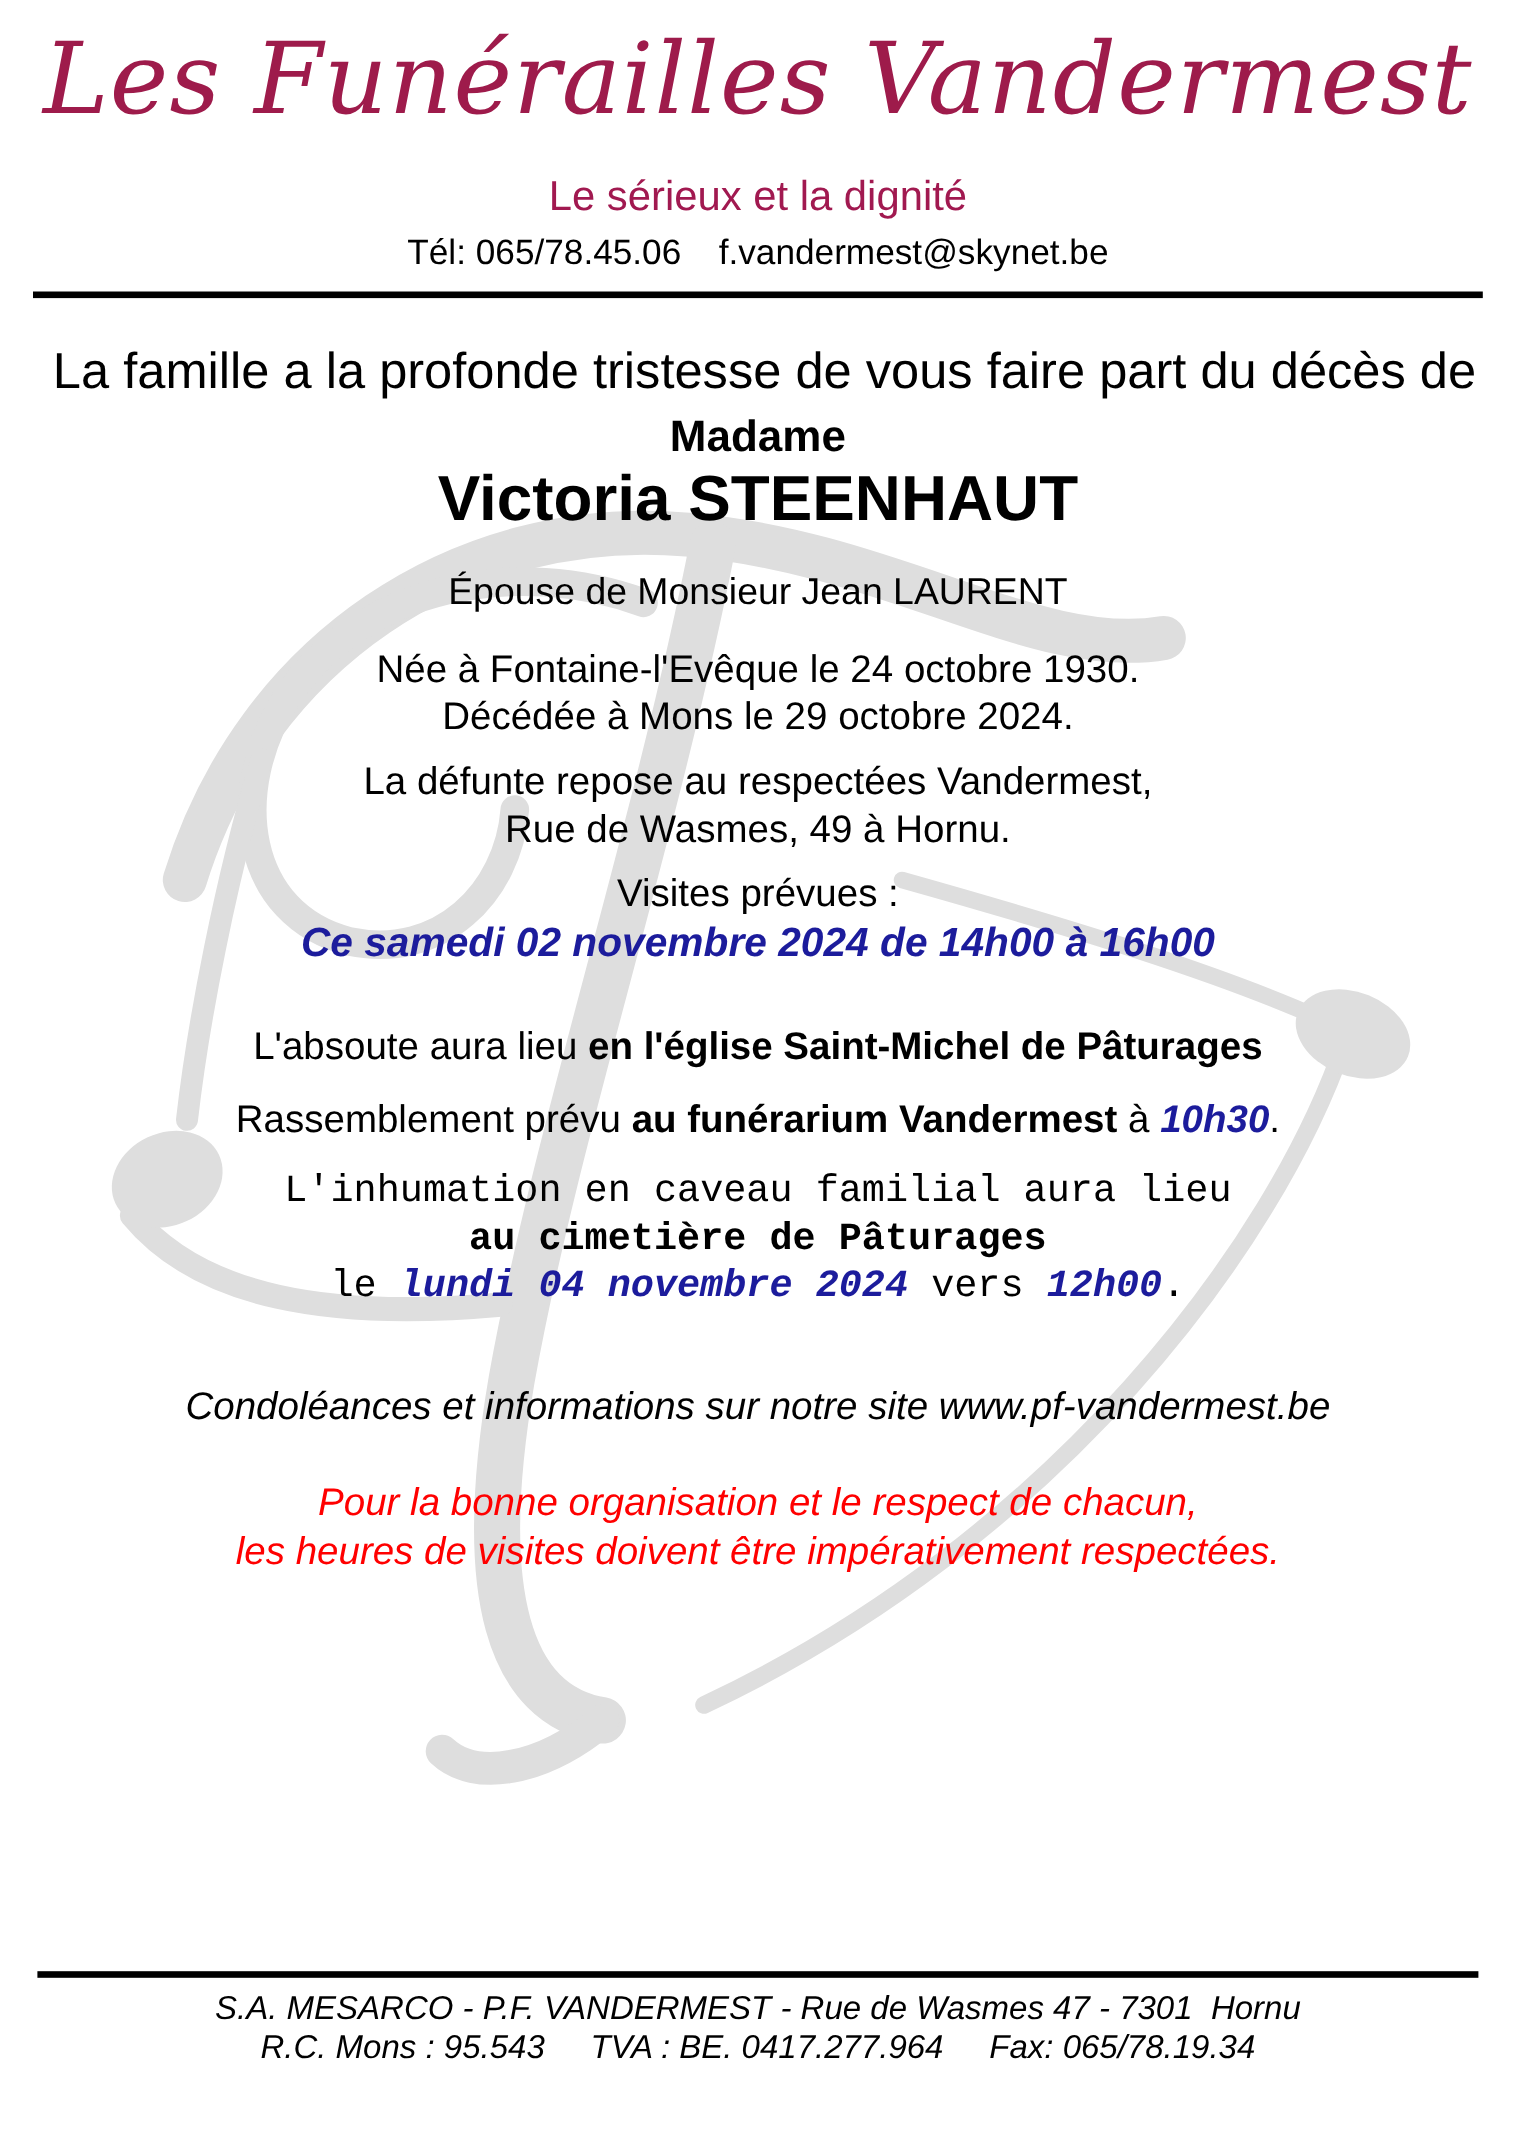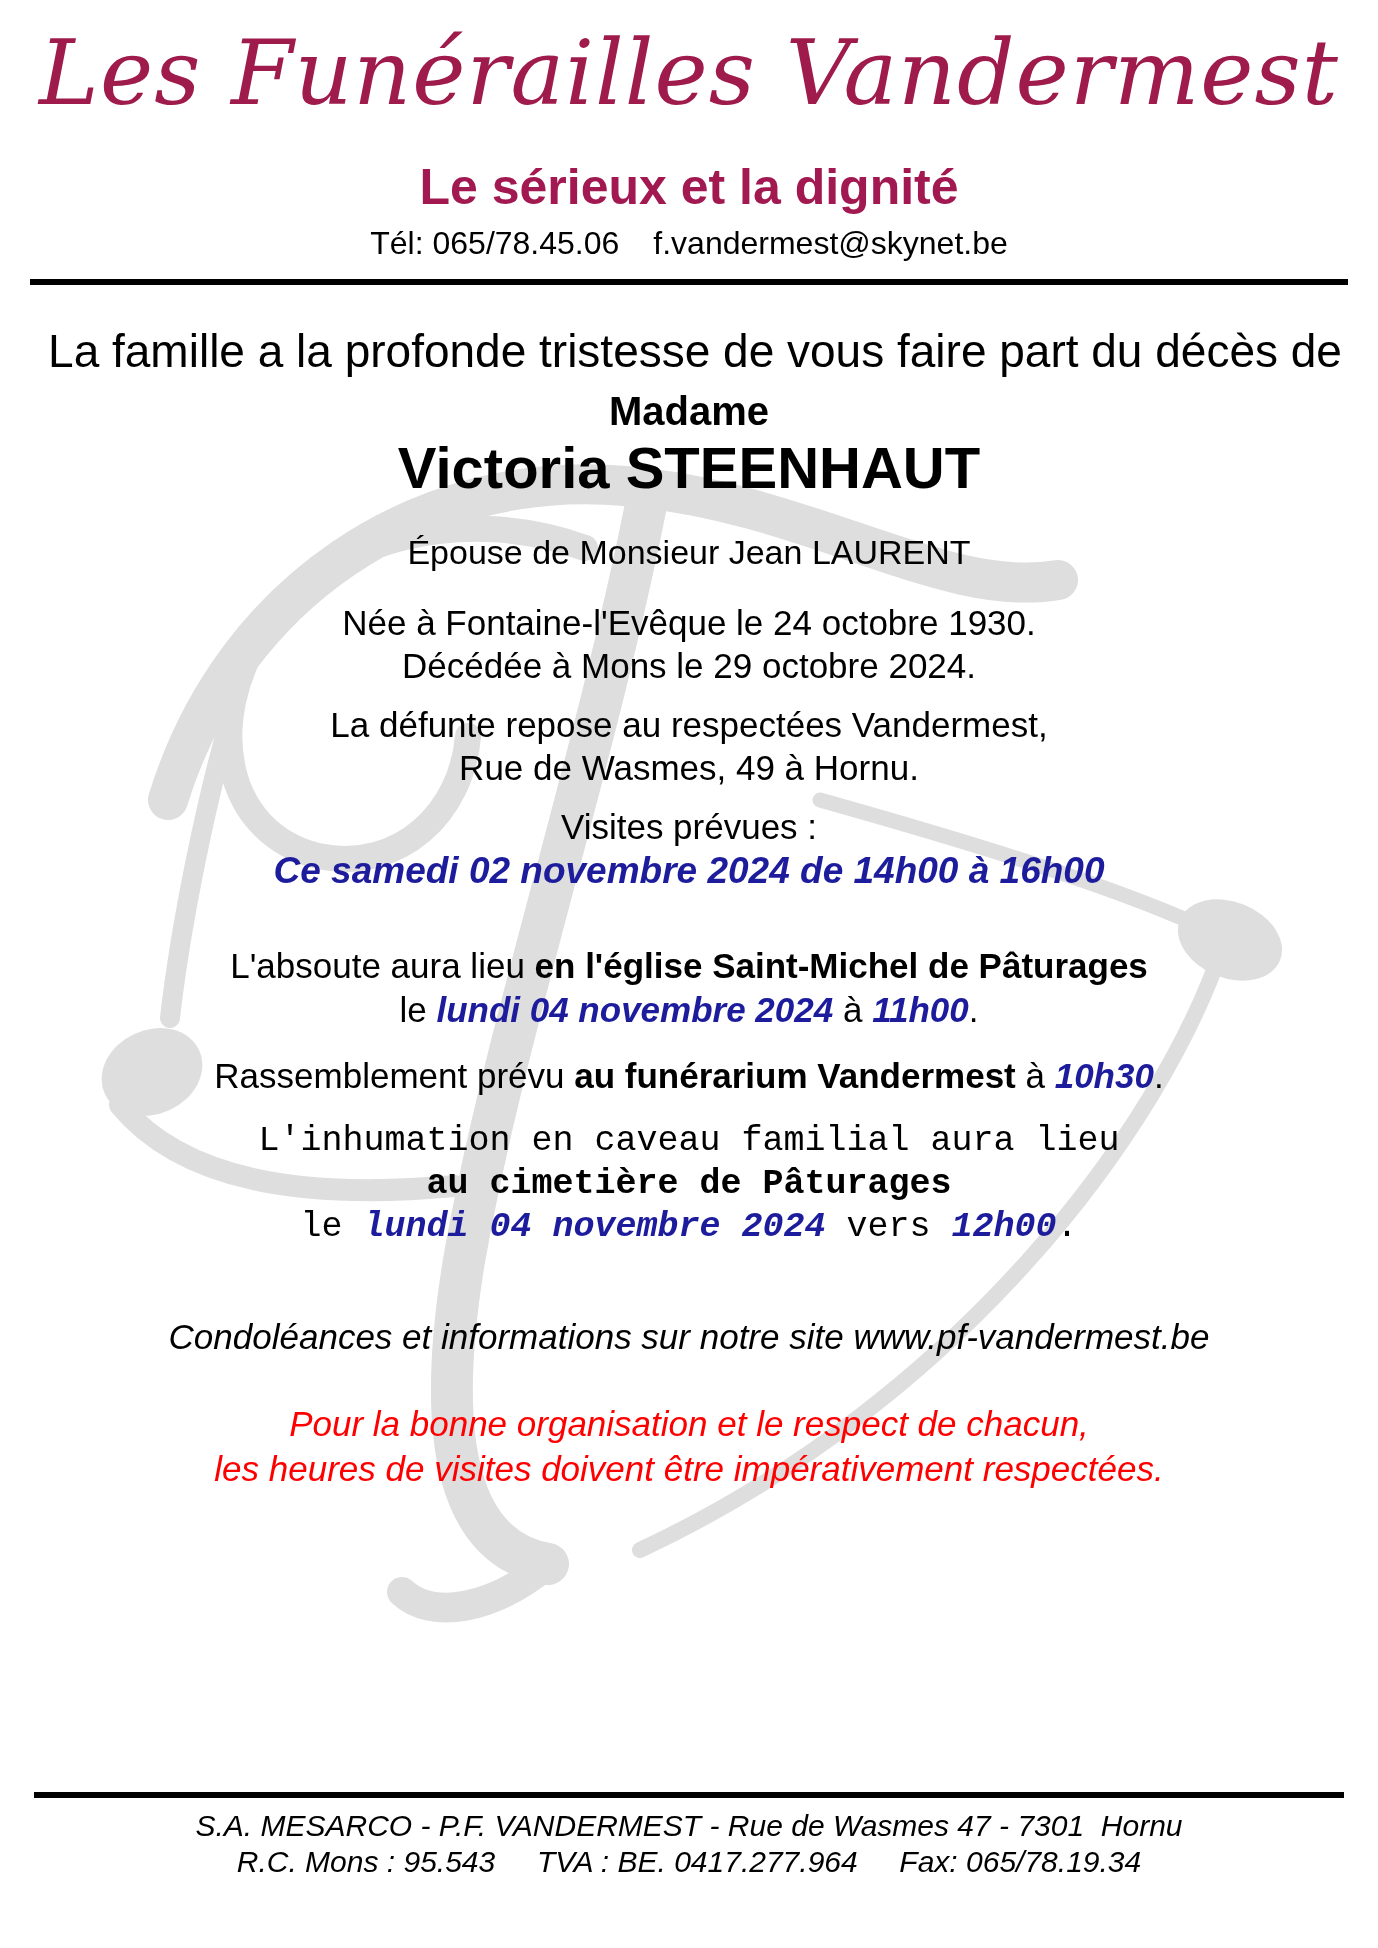--- a/index.html
+++ b/index.html
@@ -21,22 +21,22 @@
     font-family:"DejaVu Serif", serif;
     font-style:italic;
     font-size:90px;
     line-height:1.3;
     color:#9E1B4B;
     letter-spacing:1px;
     white-space:nowrap;
   }
   .tagline{
     margin-top:26px;
-    font-size:50px;line-height:1.2;
-    font-weight:bold;color:#A11950;
+    font-size:38px;line-height:1.2;
+    font-weight:normal;color:#A11950;
   }
   .contact{margin-top:6px;font-size:32px;line-height:40px;}
   .contact .email{margin-left:34px;}
   .rule{height:6px;background:#000;margin:16px 30px 0 30px;}
   .line{white-space:pre-wrap;}
   .intro{margin-top:44px;font-size:46px;line-height:44px;padding-left:12px;}
   .madame{margin-top:14px;font-size:40px;line-height:48px;font-weight:bold;}
   .deceased{font-size:58px;line-height:66px;font-weight:bold;}
   .spouse{margin-top:30px;font-size:34px;line-height:42px;}
   .block{margin-top:26px;font-size:35px;line-height:43px;}
@@ -116,21 +116,20 @@
     <div class="line">Rue de Wasmes, 49 à Hornu.</div>
   </div>
 
   <div class="block visites">
     <div class="line">Visites prévues :</div>
     <div class="line bluebig hl">Ce samedi 02 novembre 2024 de 14h00 à 16h00</div>
   </div>
 
   <div class="block absoute">
     <div class="line"><span>L'absoute aura lieu </span><b>en l'église Saint-Michel de Pâturages</b></div>
-    <div class="line"><span>le </span><span class="hl">lundi 04 novembre 2024</span><span> à </span><span class="hl">11h00</span><span>.</span></div>
   </div>
 
   <div class="block rassemblement">
     <div class="line"><span>Rassemblement prévu </span><b>au funérarium Vandermest</b><span> à </span><span class="hl">10h30</span><span>.</span></div>
   </div>
 
   <div class="block inhumation">
     <div class="line">L'inhumation en caveau familial aura lieu</div>
     <div class="line"><b>au cimetière de Pâturages</b></div>
     <div class="line"><span>le </span><span class="hl">lundi 04 novembre 2024</span><span> vers </span><span class="hl">12h00</span><span>.</span></div>

